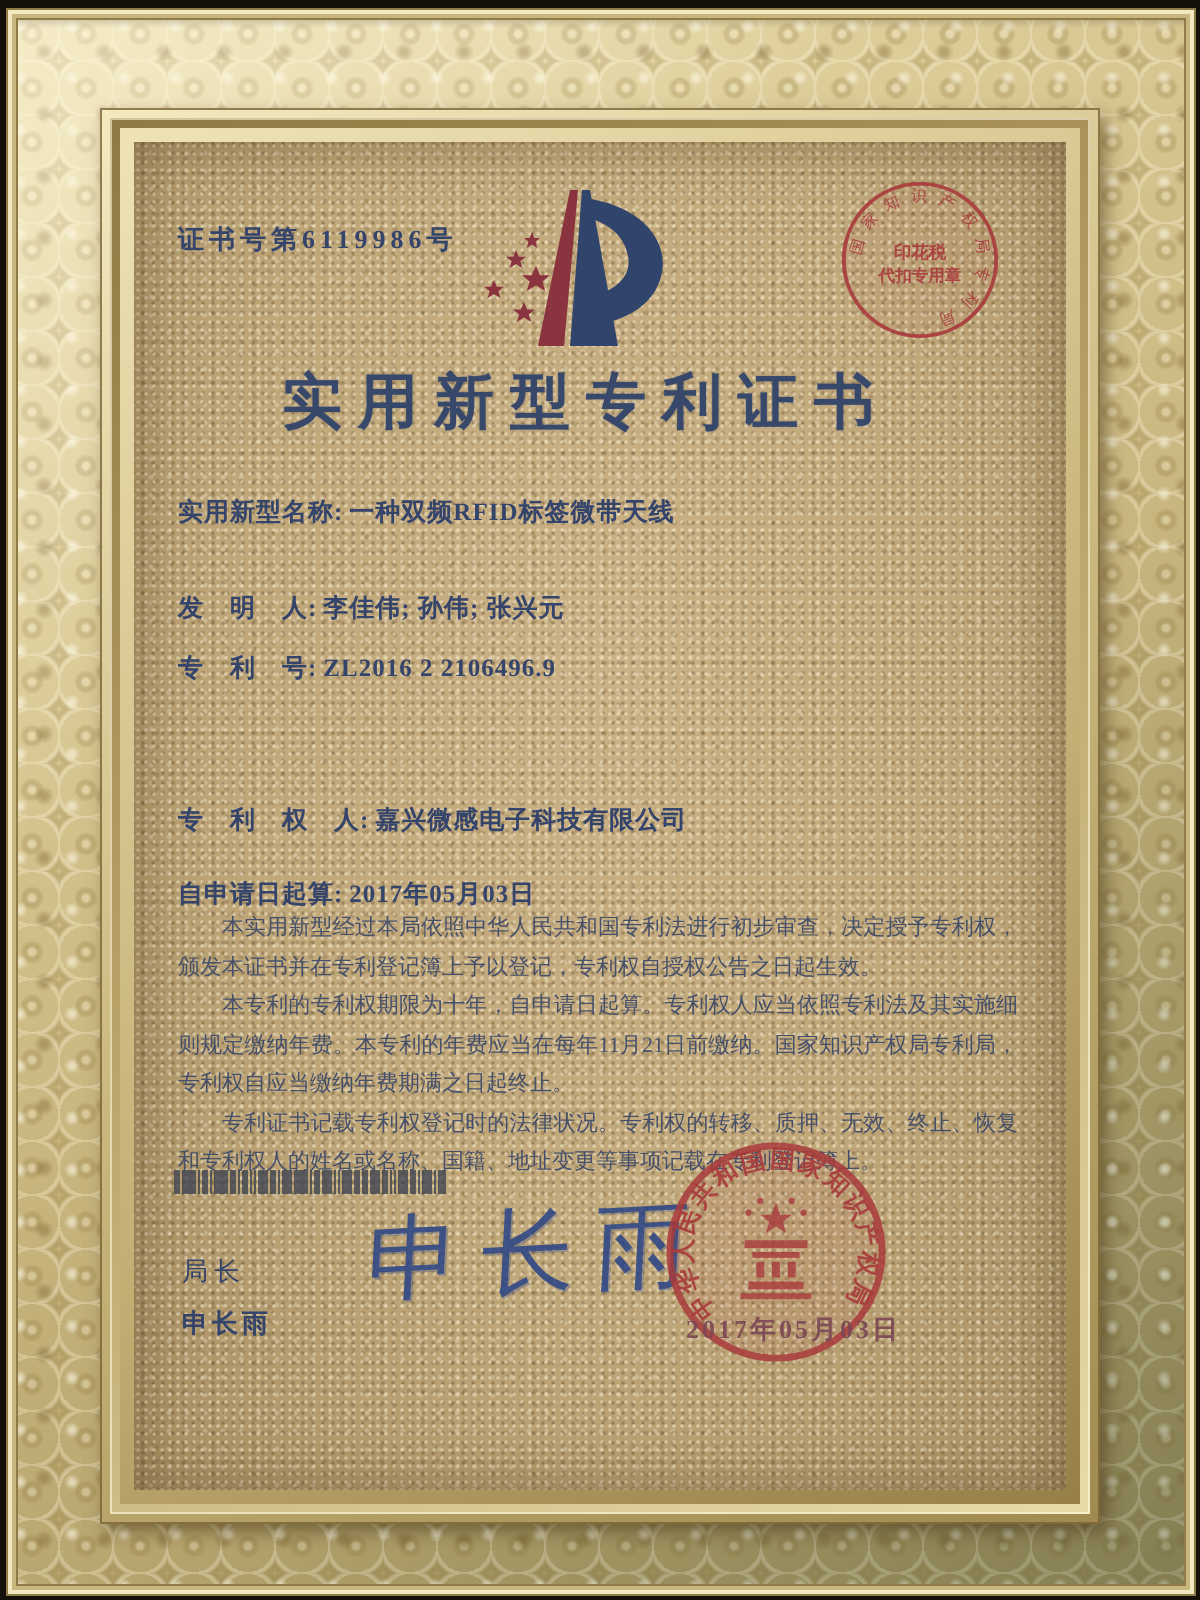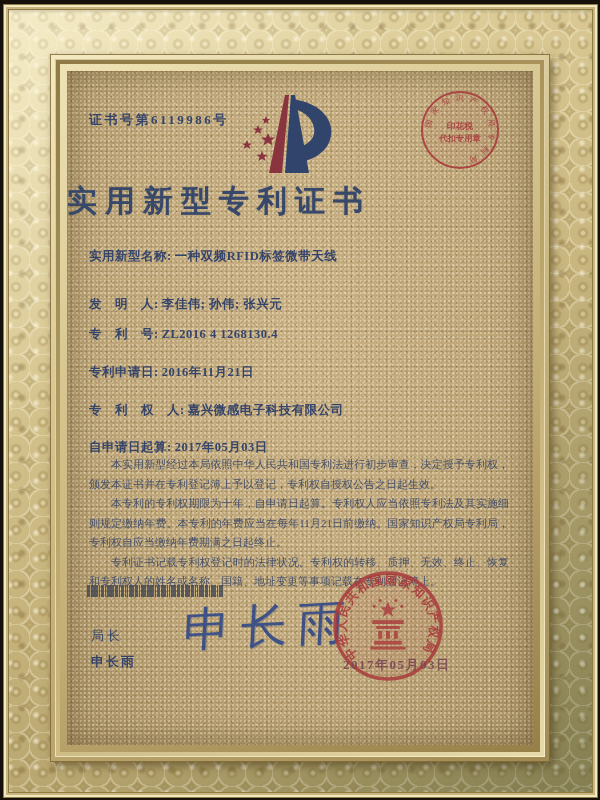--- a/index.html
+++ b/index.html
@@ -50,21 +50,21 @@
     box-shadow:inset 0 0 28px rgba(80,60,25,.45);
     overflow:hidden;}
 
   .cert-number{position:absolute;left:22px;top:40px;font-size:13px;font-weight:700;
     color:#35446b;letter-spacing:2.5px;}
 
   .logo{position:absolute;left:162px;top:14px;width:112px;height:94px;}
 
   .tax-stamp{position:absolute;left:352px;top:18px;width:82px;height:82px;opacity:.88;}
 
-  .cert-title{position:absolute;left:0;right:14px;top:110px;
+  .cert-title{position:absolute;left:0;right:14px;top:110px;text-align:center;
     font-size:30px;font-weight:700;color:#38486a;letter-spacing:8px;
     text-shadow:0 0 1px rgba(56,72,106,.5);}
 
   .field-row{position:absolute;left:22px;font-size:12.5px;font-weight:700;
     color:#35446b;letter-spacing:.5px;white-space:nowrap;}
   .field-row .field-value{padding-left:3px;}
   .row-0{top:177px}.row-1{top:225px}.row-2{top:255px}
   .row-3{top:293px}.row-4{top:331px}.row-5{top:368px}
 
   .body-text{position:absolute;left:22px;top:384px;width:420px;
@@ -133,24 +133,21 @@
 
       <div class="cert-title">实用新型专利证书</div>
 
       <div class="field-row row-0">
         <span class="field-label">实用新型名称:</span><span class="field-value">一种双频RFID标签微带天线</span>
       </div>
       <div class="field-row row-1">
         <span class="field-label">发　明　人:</span><span class="field-value">李佳伟; 孙伟; 张兴元</span>
       </div>
       <div class="field-row row-2">
-        <span class="field-label">专　利　号:</span><span class="field-value">ZL2016 4 1268130.4</span>
-      </div>
-      <div class="field-row row-3">
-        <span class="field-label">专利申请日:</span><span class="field-value">2016年11月21日</span>
+        <span class="field-label">专　利　号:</span><span class="field-value">ZL2016 2 2106496.9</span>
       </div>
       <div class="field-row row-4">
         <span class="field-label">专　利　权　人:</span><span class="field-value">嘉兴微感电子科技有限公司</span>
       </div>
       <div class="field-row row-5">
         <span class="field-label">自申请日起算:</span><span class="field-value">2017年05月03日</span>
       </div>
 
       <div class="body-text">
         <p>本实用新型经过本局依照中华人民共和国专利法进行初步审查，决定授予专利权，颁发本证书并在专利登记簿上予以登记，专利权自授权公告之日起生效。</p>

